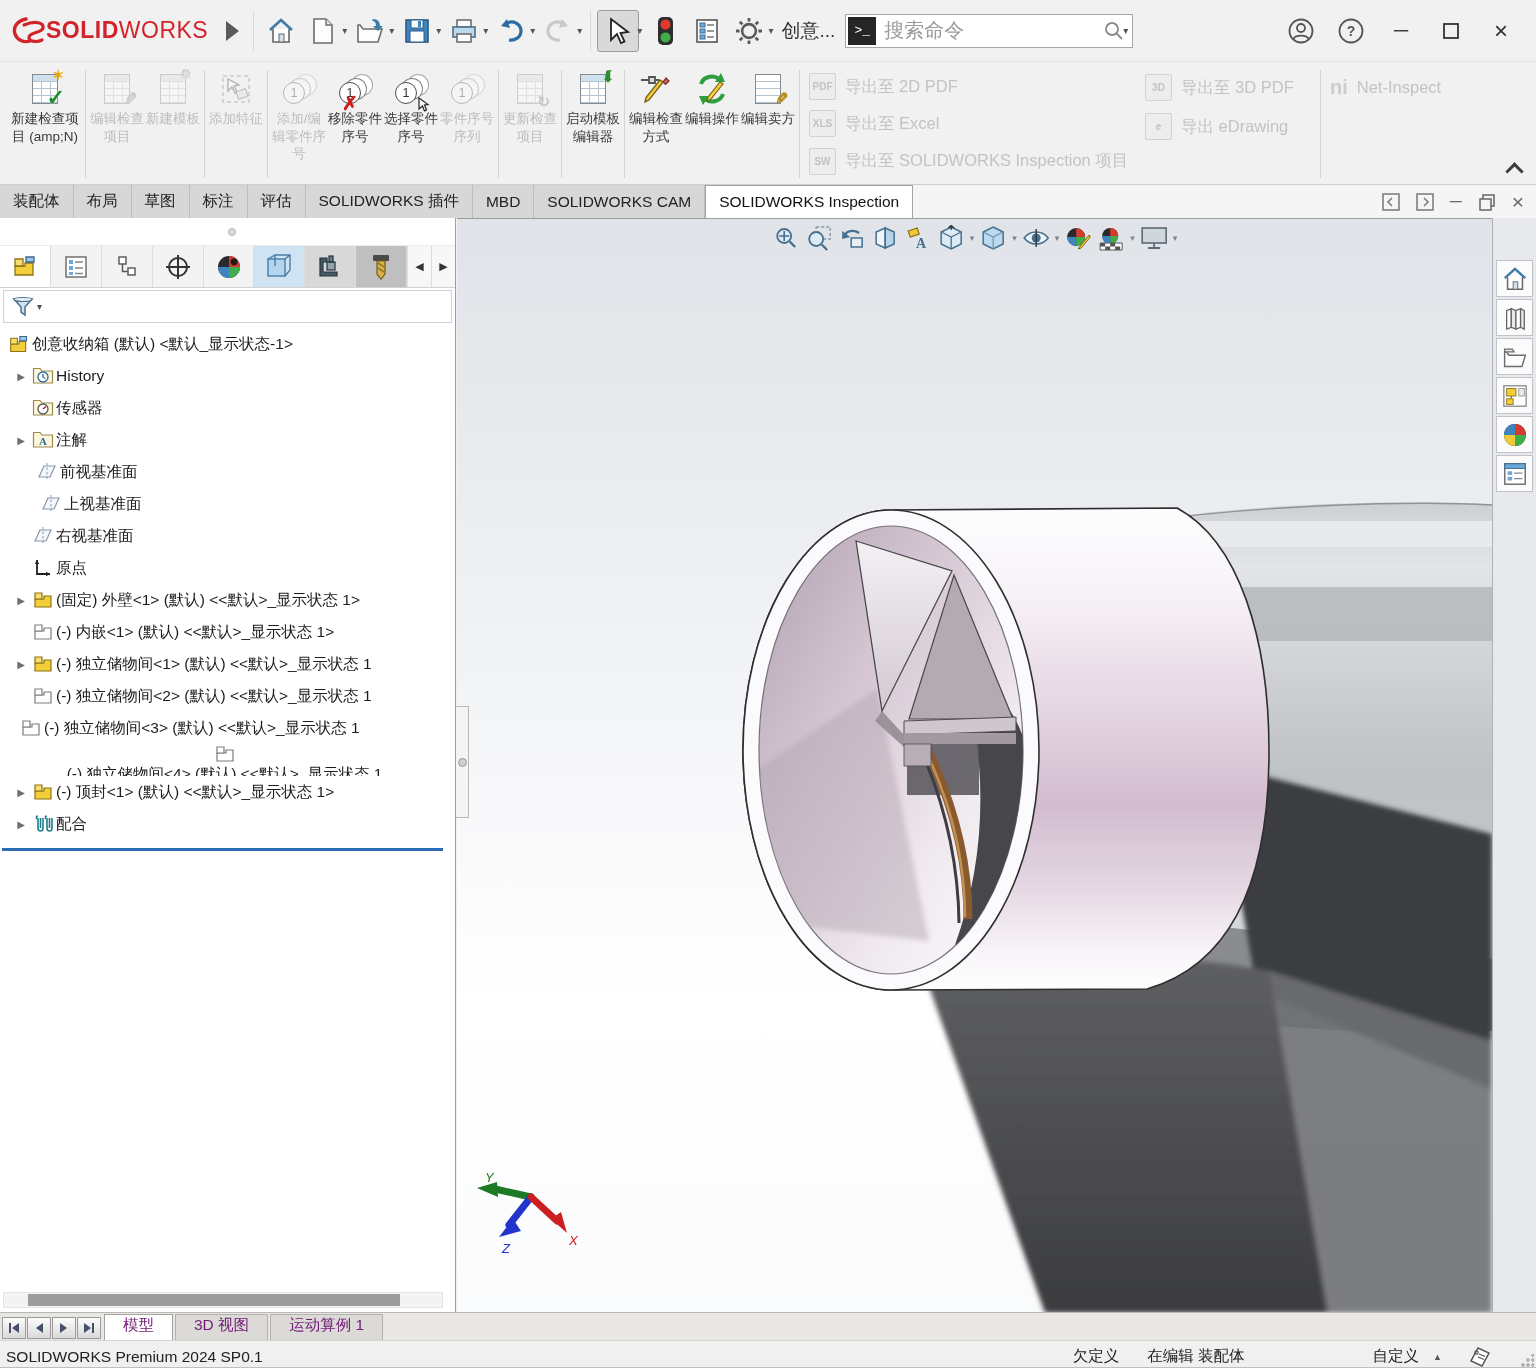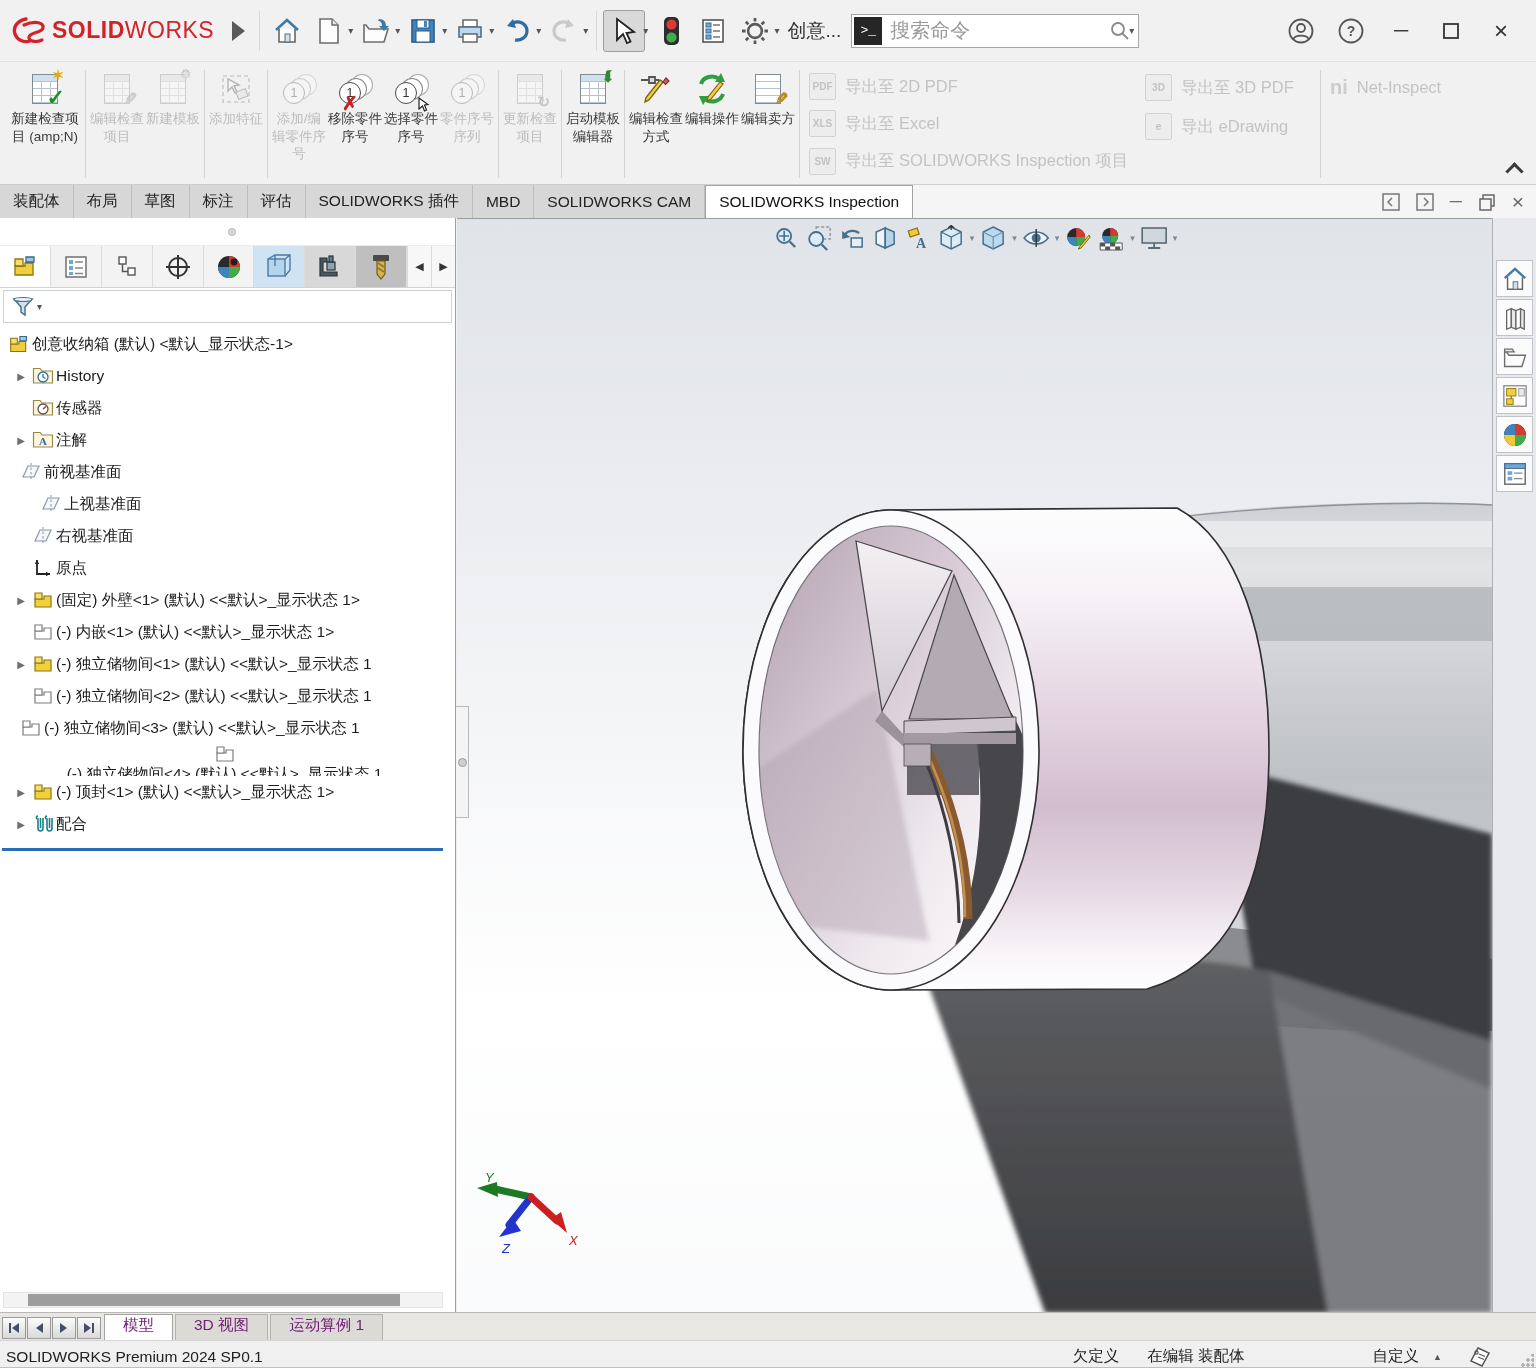--- a/index.html
+++ b/index.html
@@ -2,21 +2,21 @@
 <html><head>
 <meta charset="utf-8">
 <style>
   html,body{margin:0;padding:0;width:1536px;height:1368px;overflow:hidden;
     font-family:"Liberation Sans",sans-serif;background:#f0f0f0;position:relative;}
   *{box-sizing:border-box;}
 
   
   .titlebar{position:absolute;top:0;left:0;right:0;height:62px;background:#f1f1f1;
     display:flex;align-items:center;border-bottom:1px solid #e3e3e3;}
-  .brand{display:flex;align-items:center;gap:6px;padding:0 10px 0 12px;}
+  .brand{display:flex;align-items:center;padding:0 10px 0 12px;}
   .brand-text{font-size:23px;color:#d2232a;letter-spacing:.5px;}
   .brand-text b{font-weight:800;}
   .flyout{width:0;height:0;border-left:13px solid #5a5a5a;border-top:10px solid transparent;
     border-bottom:10px solid transparent;margin:0 8px;}
   .vsep{width:1px;height:40px;background:#d8d8d8;margin:0 6px;}
   .qa-btn{width:42px;height:42px;display:flex;align-items:center;justify-content:center;border-radius:3px;}
   .caret{font-size:10px;color:#555;margin:0 2px 0 -2px;}
   .qa-btn.pressed{background:#d9d9d9;border:1px solid #9d9d9d;}
   .tl-icon{width:15px;height:28px;border-radius:5px;
     background:radial-gradient(circle at 50% 27%,#e0392e 0 4.5px,rgba(0,0,0,0) 5.5px),
@@ -586,21 +586,21 @@
       <div class="trow" style="padding-left:12px;">
         <span class="tarrow">▶</span>
         <span class="tico">
           <svg width="22" height="20" viewBox="0 0 22 20">
               <path d="M1.5 5 L1.5 17 L20.5 17 L20.5 5 L10 5 L8 2.5 L1.5 2.5 Z" fill="#fdf6dd" stroke="#9a8a4a" stroke-width="1.2"></path>
               <text x="11" y="15" text-anchor="middle" font-size="11" font-weight="bold" fill="#2e6da4" font-family="Liberation Serif,serif">A</text>
             </svg>
         </span>
         <span class="tlabel">注解</span>
       </div>
-      <div class="trow" style="padding-left:0;">
+      <div class="trow" style="padding-left:16px;">
         <span class="tarrow"></span>
         <span class="tico">
           <svg width="20" height="20" viewBox="0 0 20 20">
               <polygon points="2,15 7,4 18,4 13,15" fill="#f4f8fc" stroke="#8a98a8" stroke-width="1.2"></polygon>
               <path d="M10 1 V19" stroke="#8a98a8" stroke-width="1" stroke-dasharray="2.5 2"></path>
             </svg>
         </span>
         <span class="tlabel">前视基准面</span>
       </div>
       <div class="trow" style="padding-left:20px;">

